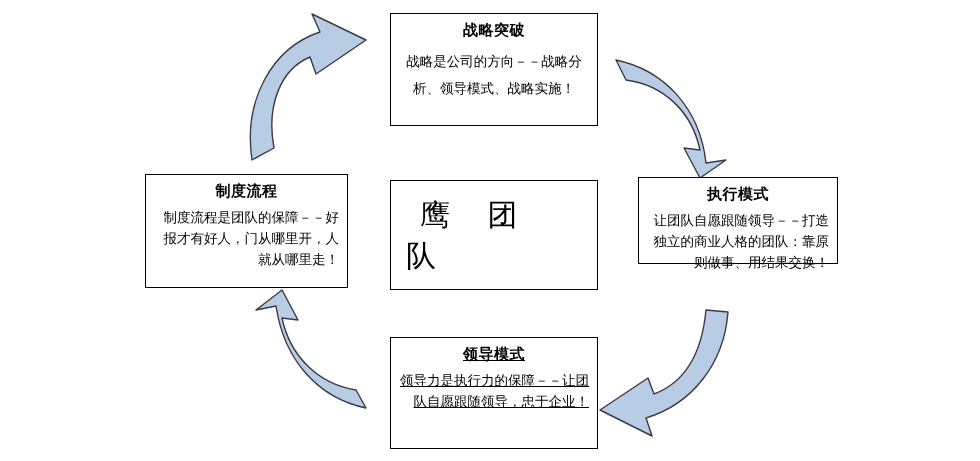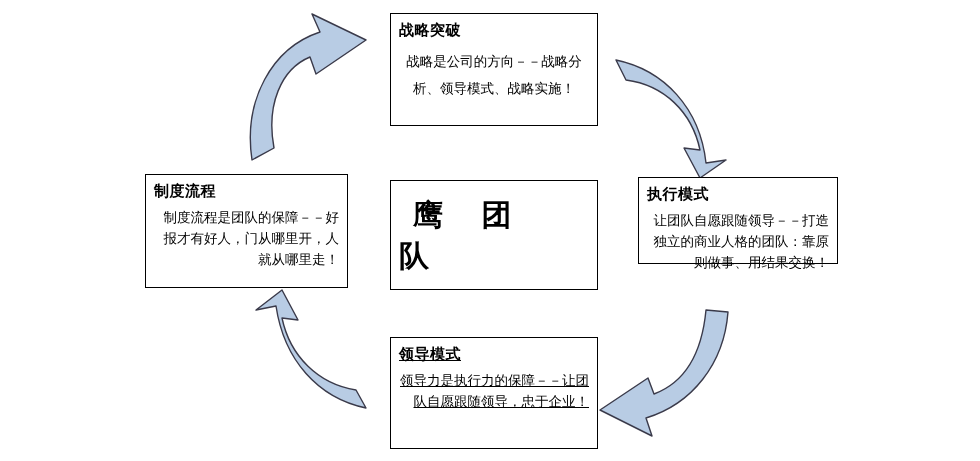--- a/index.html
+++ b/index.html
@@ -16,20 +16,21 @@
     font-family: "DejaVu Sans", "Liberation Sans", sans-serif;
   }
   .node-box {
     position: absolute;
     box-sizing: border-box;
     border: 1px solid #000000;
     background: #ffffff;
     padding: 6px 8px 4px 8px;
   }
   .node-title {
+    text-align: center;
     font-weight: bold;
     font-size: 15px;
     line-height: 20px;
     color: #000000;
     letter-spacing: 0.5px;
     margin-bottom: 6px;
   }
   .node-body {
     font-size: 13.5px;
     line-height: 21px;
@@ -44,22 +45,23 @@
   #box-center {
     display: flex;
     align-items: center;
     justify-content: center;
   }
   .center-text {
     font-size: 30px;
     letter-spacing: 14px;
     text-indent: 14px;
     color: #000000;
-    font-weight: bold;
+    font-weight: normal;
     font-family: "DejaVu Serif", "Liberation Serif", serif;
+    margin-left: 7px;
   }
   .arrow-layer {
     position: absolute;
     left: 0;
     top: 0;
     width: 980px;
     height: 461px;
     pointer-events: none;
   }
 </style>

